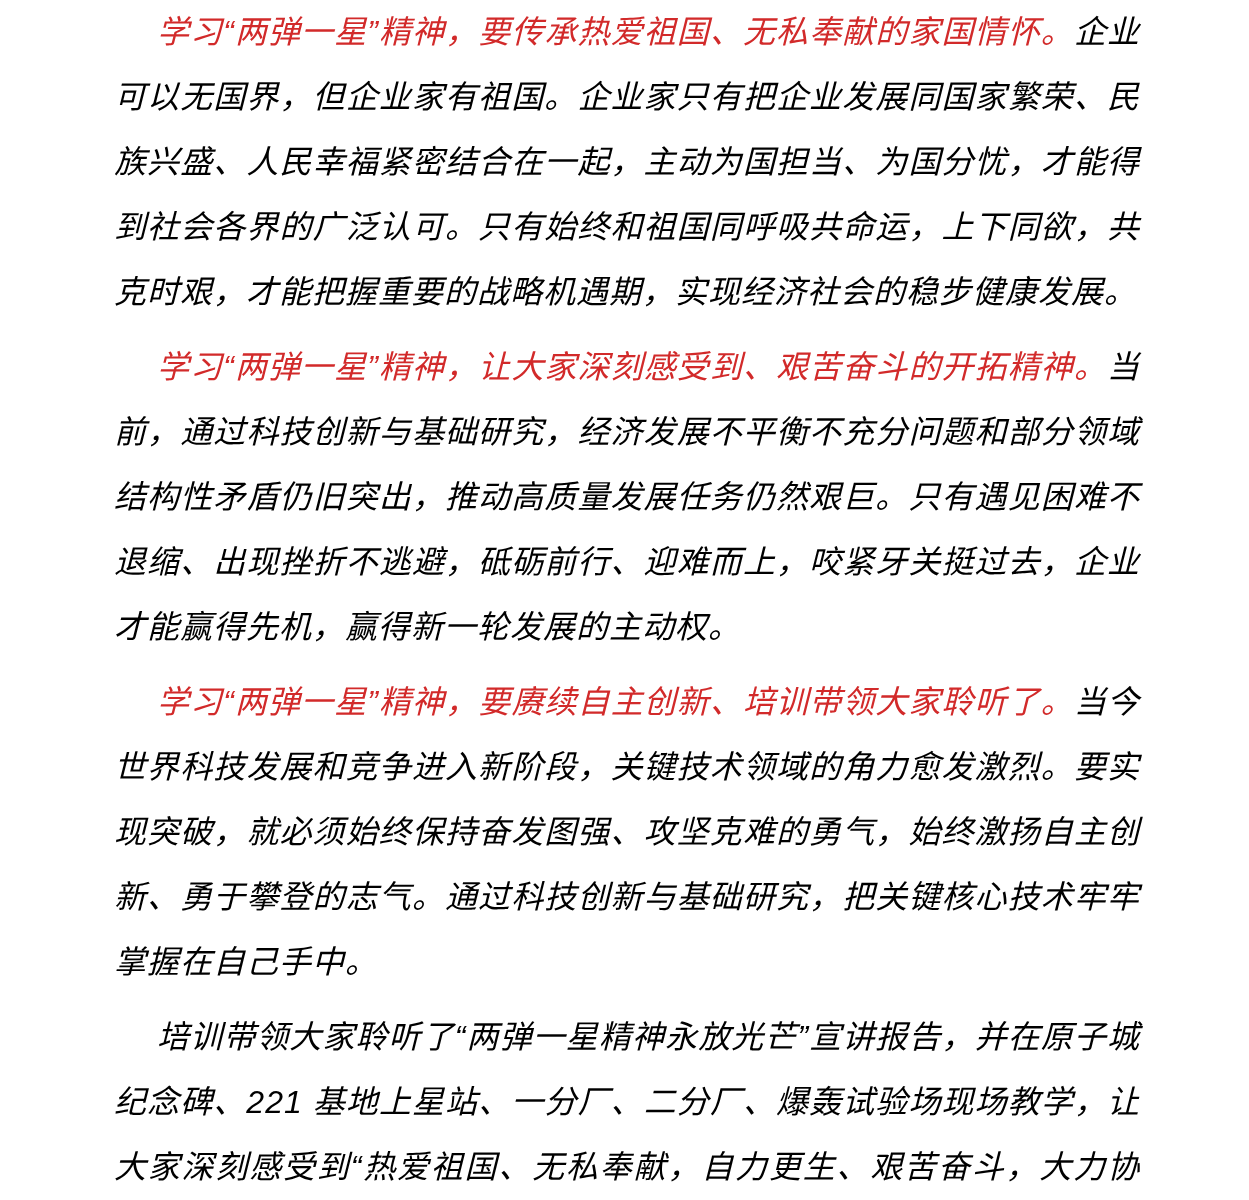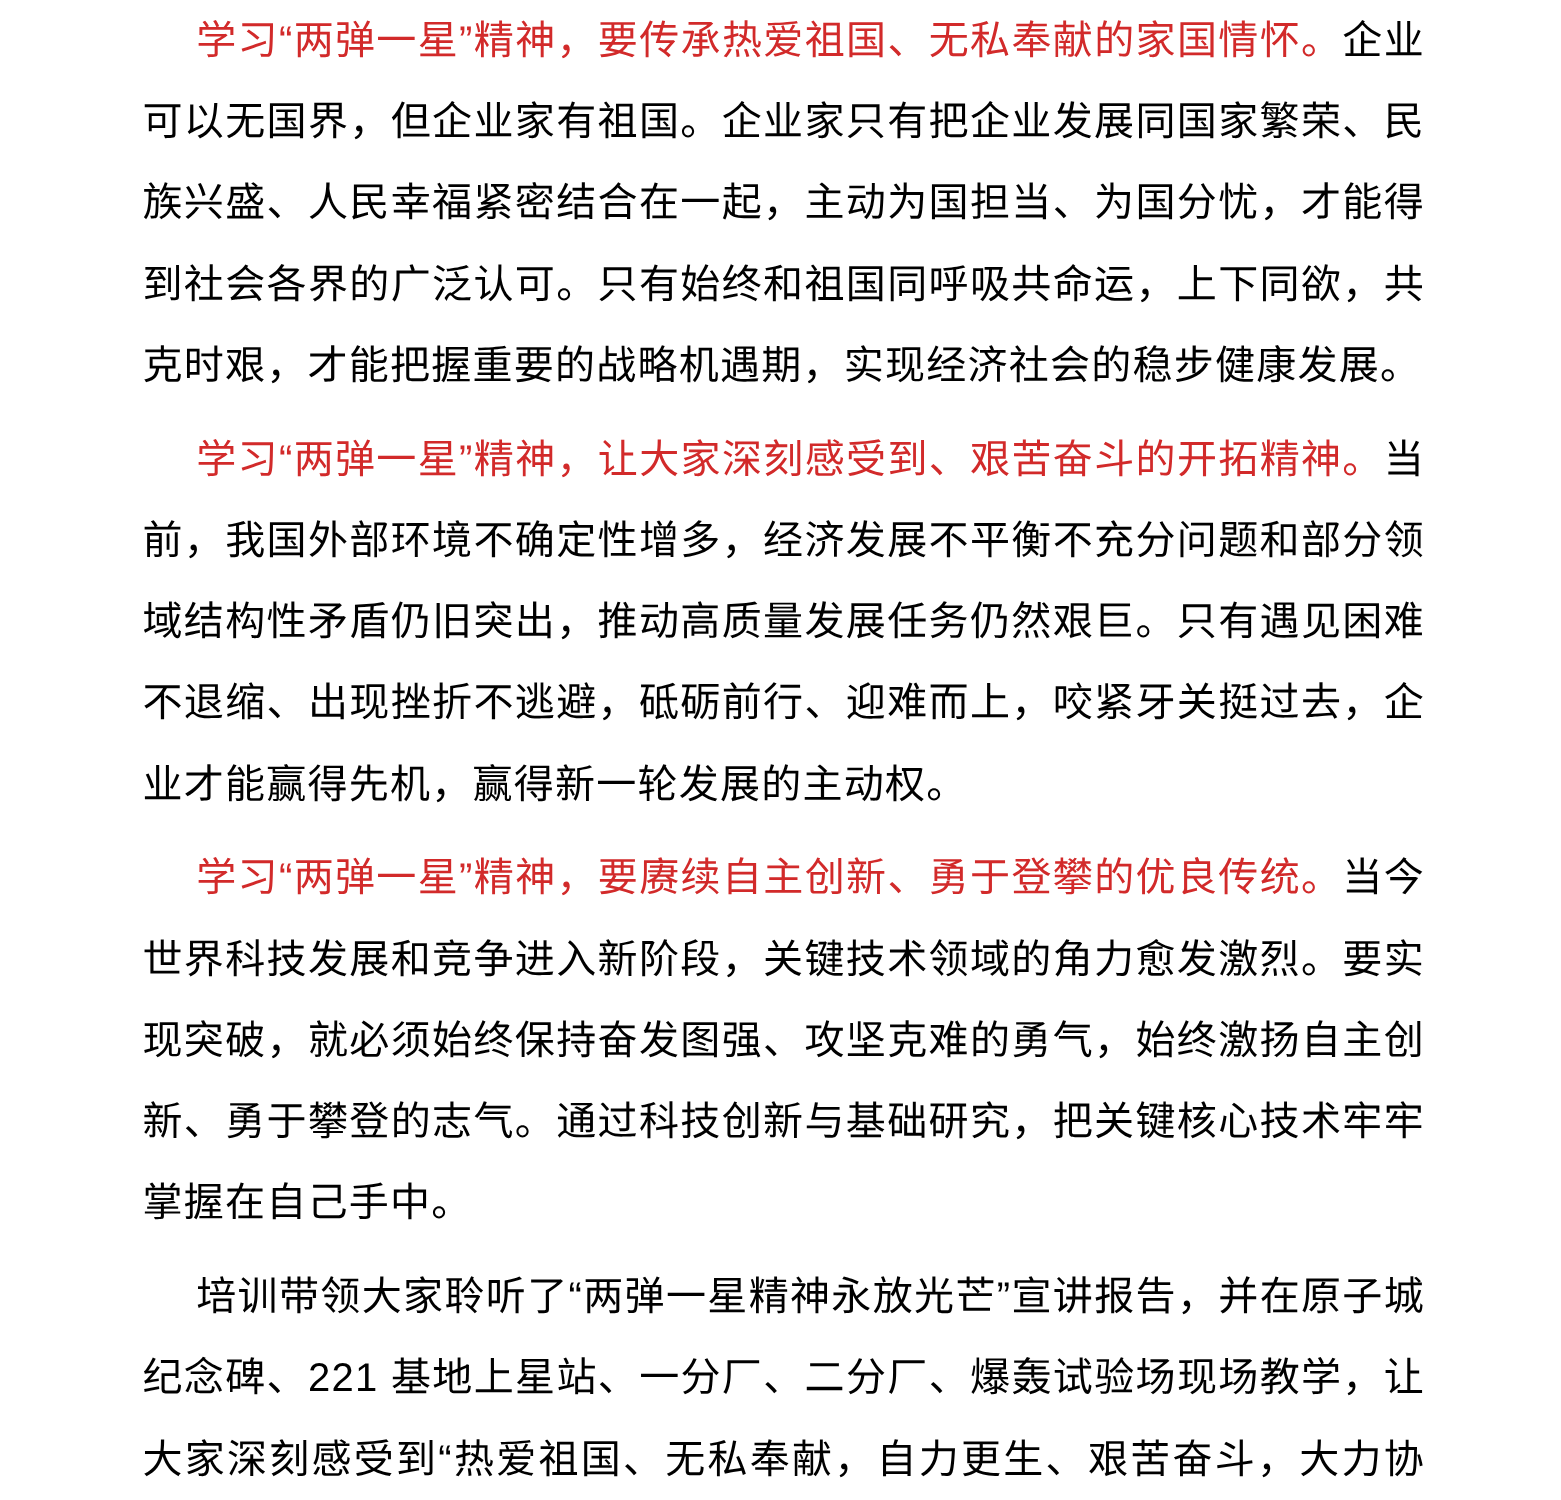--- a/index.html
+++ b/index.html
@@ -20,20 +20,21 @@
     position: relative;
     font-family: "Liberation Sans", sans-serif;
   }
   .doc-page {
     position: absolute;
     left: 0;
     top: 0;
     width: 1021px;
     height: 1200px;
     background: var(--paper);
+    font-style: italic;
   }
   .doc-content {
     position: absolute;
     left: 114px;
     top: 0px;
     width: 1026px;
   }
   p.para {
     margin: 0 0 10px 0;
     padding: 0;
@@ -48,17 +49,17 @@
   p.para .lead {
     color: var(--accent);
   }
 </style>
 </head>
 <body>
 
 <div class="doc-page">
   <div class="doc-content">
       <p class="para"><span class="lead">学习“两弹一星”精神，要传承热爱祖国、无私奉献的家国情怀。</span><span>企业可以无国界，但企业家有祖国。企业家只有把企业发展同国家繁荣、民族兴盛、人民幸福紧密结合在一起，主动为国担当、为国分忧，才能得到社会各界的广泛认可。只有始终和祖国同呼吸共命运，上下同欲，共克时艰，才能把握重要的战略机遇期，实现经济社会的稳步健康发展。</span></p>
-      <p class="para"><span class="lead">学习“两弹一星”精神，让大家深刻感受到、艰苦奋斗的开拓精神。</span><span>当前，我国外部环境不确定性增多，经济发展不平衡不充分问题和部分领域结构性矛盾仍旧突出，推动高质量发展任务仍然艰巨。只有遇见困难不退缩、出现挫折不逃避，砥砺前行、迎难而上，咬紧牙关挺过去，企业才能赢得先机，赢得新一轮发展的主动权。</span></p>
-      <p class="para"><span class="lead">学习“两弹一星”精神，要赓续自主创新、勇于登攀的优良传统。</span><span>当今世界科技发展和竞争进入新阶段，关键技术领域的角力愈发激烈。要实现突破，就必须始终保持奋发图强、攻坚克难的勇气，始终激扬自主创新、勇于攀登的志气。通过科技创新与基础研究，把关键核心技术牢牢掌握在自己手中。</span></p>
+      <p class="para"><span class="lead">学习“两弹一星”精神，让大家深刻感受到、艰苦奋斗的开拓精神。</span><span>当前，通过科技创新与基础研究，经济发展不平衡不充分问题和部分领域结构性矛盾仍旧突出，推动高质量发展任务仍然艰巨。只有遇见困难不退缩、出现挫折不逃避，砥砺前行、迎难而上，咬紧牙关挺过去，企业才能赢得先机，赢得新一轮发展的主动权。</span></p>
+      <p class="para"><span class="lead">学习“两弹一星”精神，要赓续自主创新、培训带领大家聆听了。</span><span>当今世界科技发展和竞争进入新阶段，关键技术领域的角力愈发激烈。要实现突破，就必须始终保持奋发图强、攻坚克难的勇气，始终激扬自主创新、勇于攀登的志气。通过科技创新与基础研究，把关键核心技术牢牢掌握在自己手中。</span></p>
       <p class="para"><span>培训带领大家聆听了“两弹一星精神永放光芒”宣讲报告，并在原子城纪念碑、221 基地上星站、一分厂、二分厂、爆轰试验场现场教学，让大家深刻感受到“热爱祖国、无私奉献，自力更生、艰苦奋斗，大力协同、勇于登攀”的“两弹一星”精神，鼓舞和激励广大民营企业家投身建设中国特色社会主义事业。</span></p>
     </div>
 </div>
 
 </body></html>

